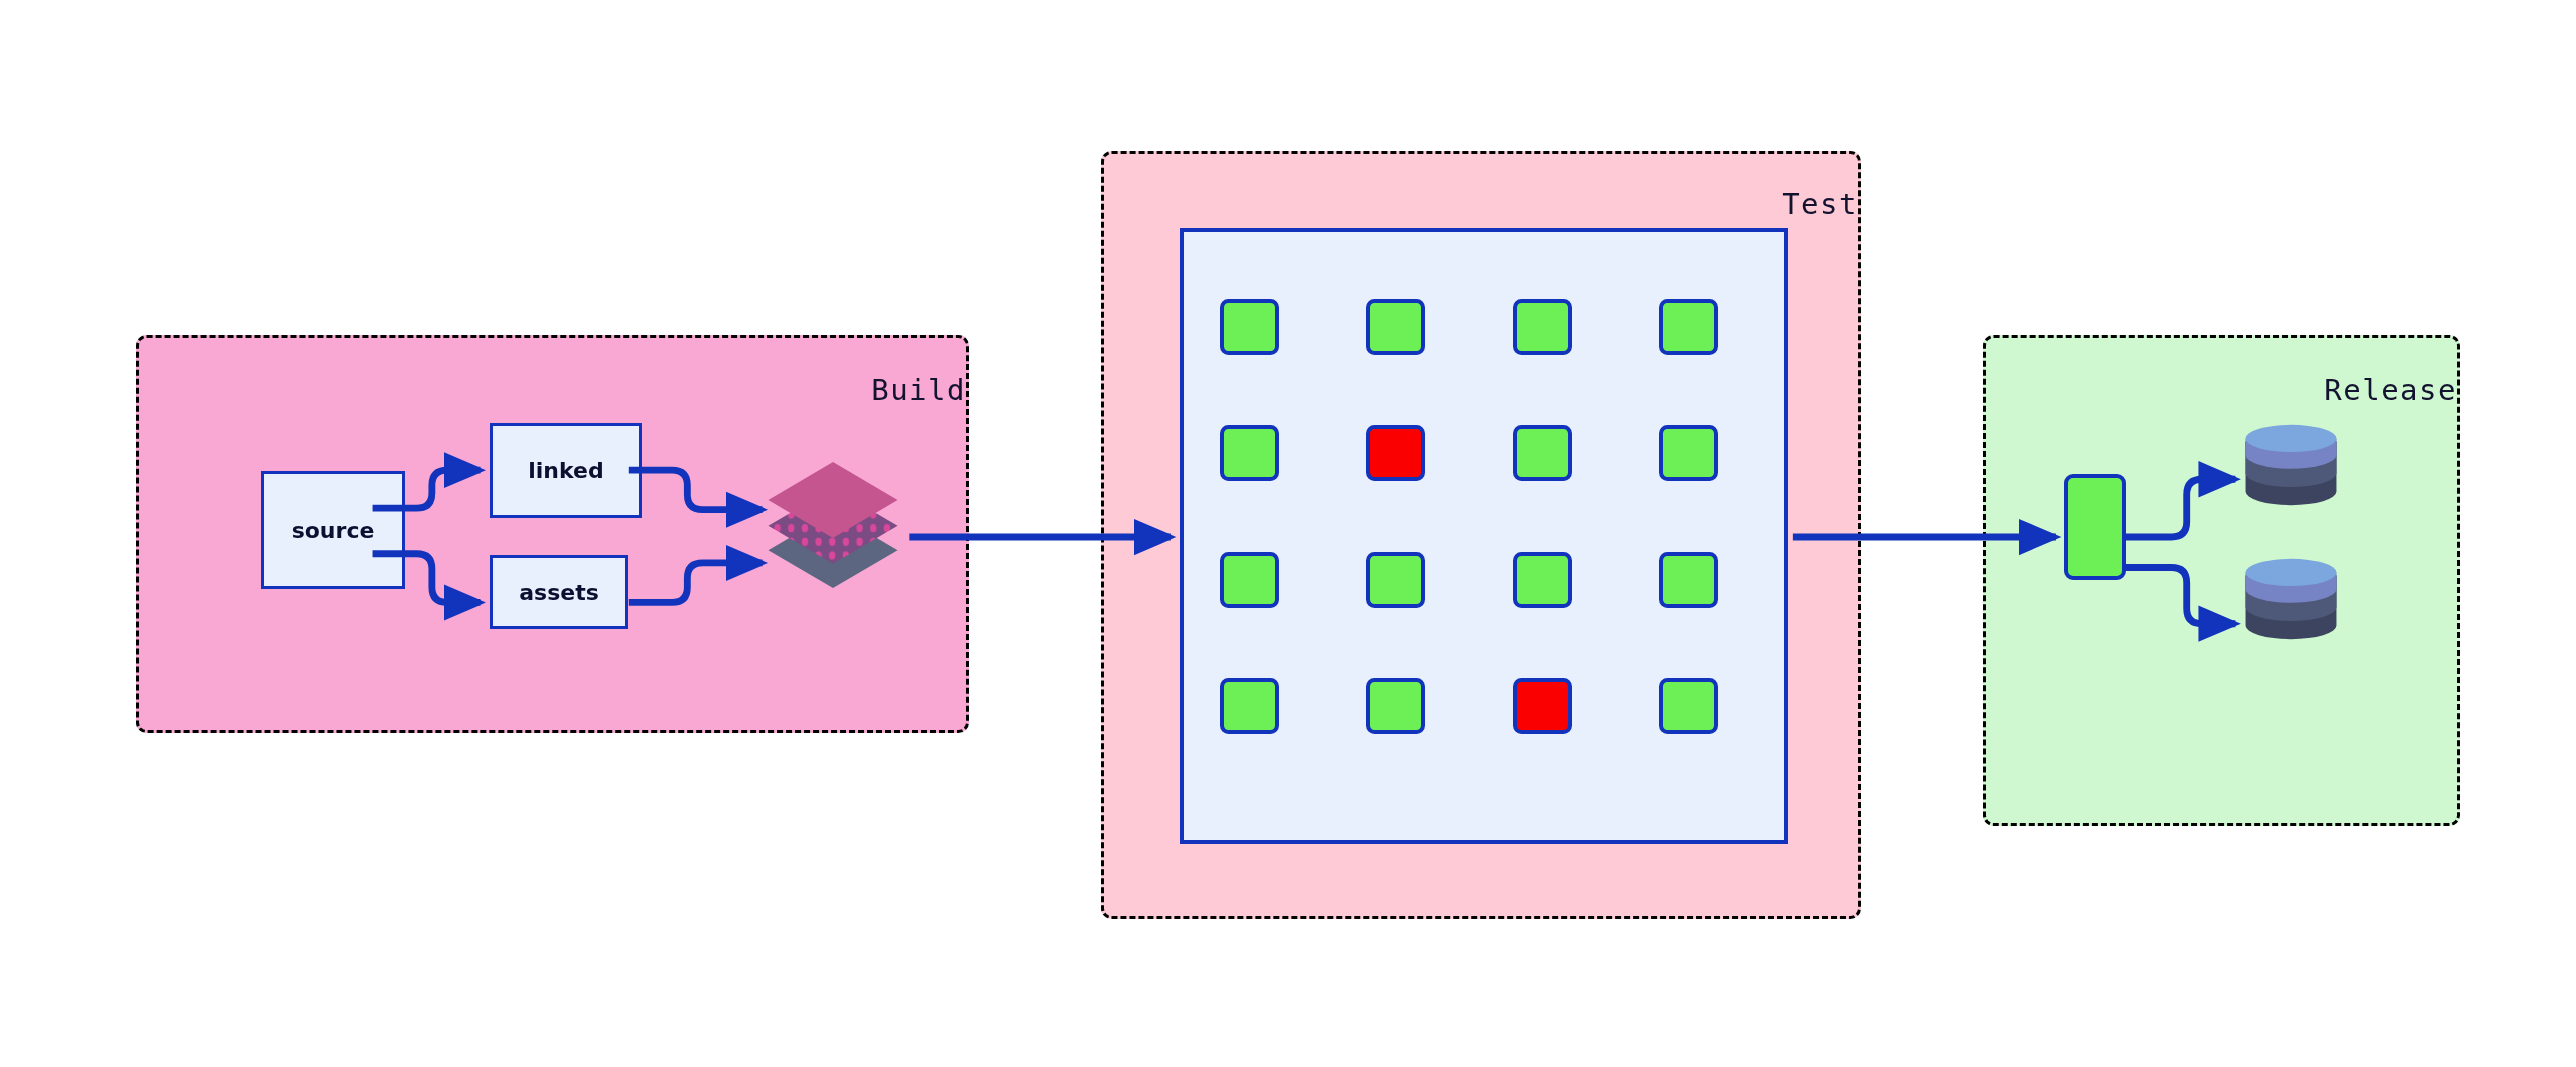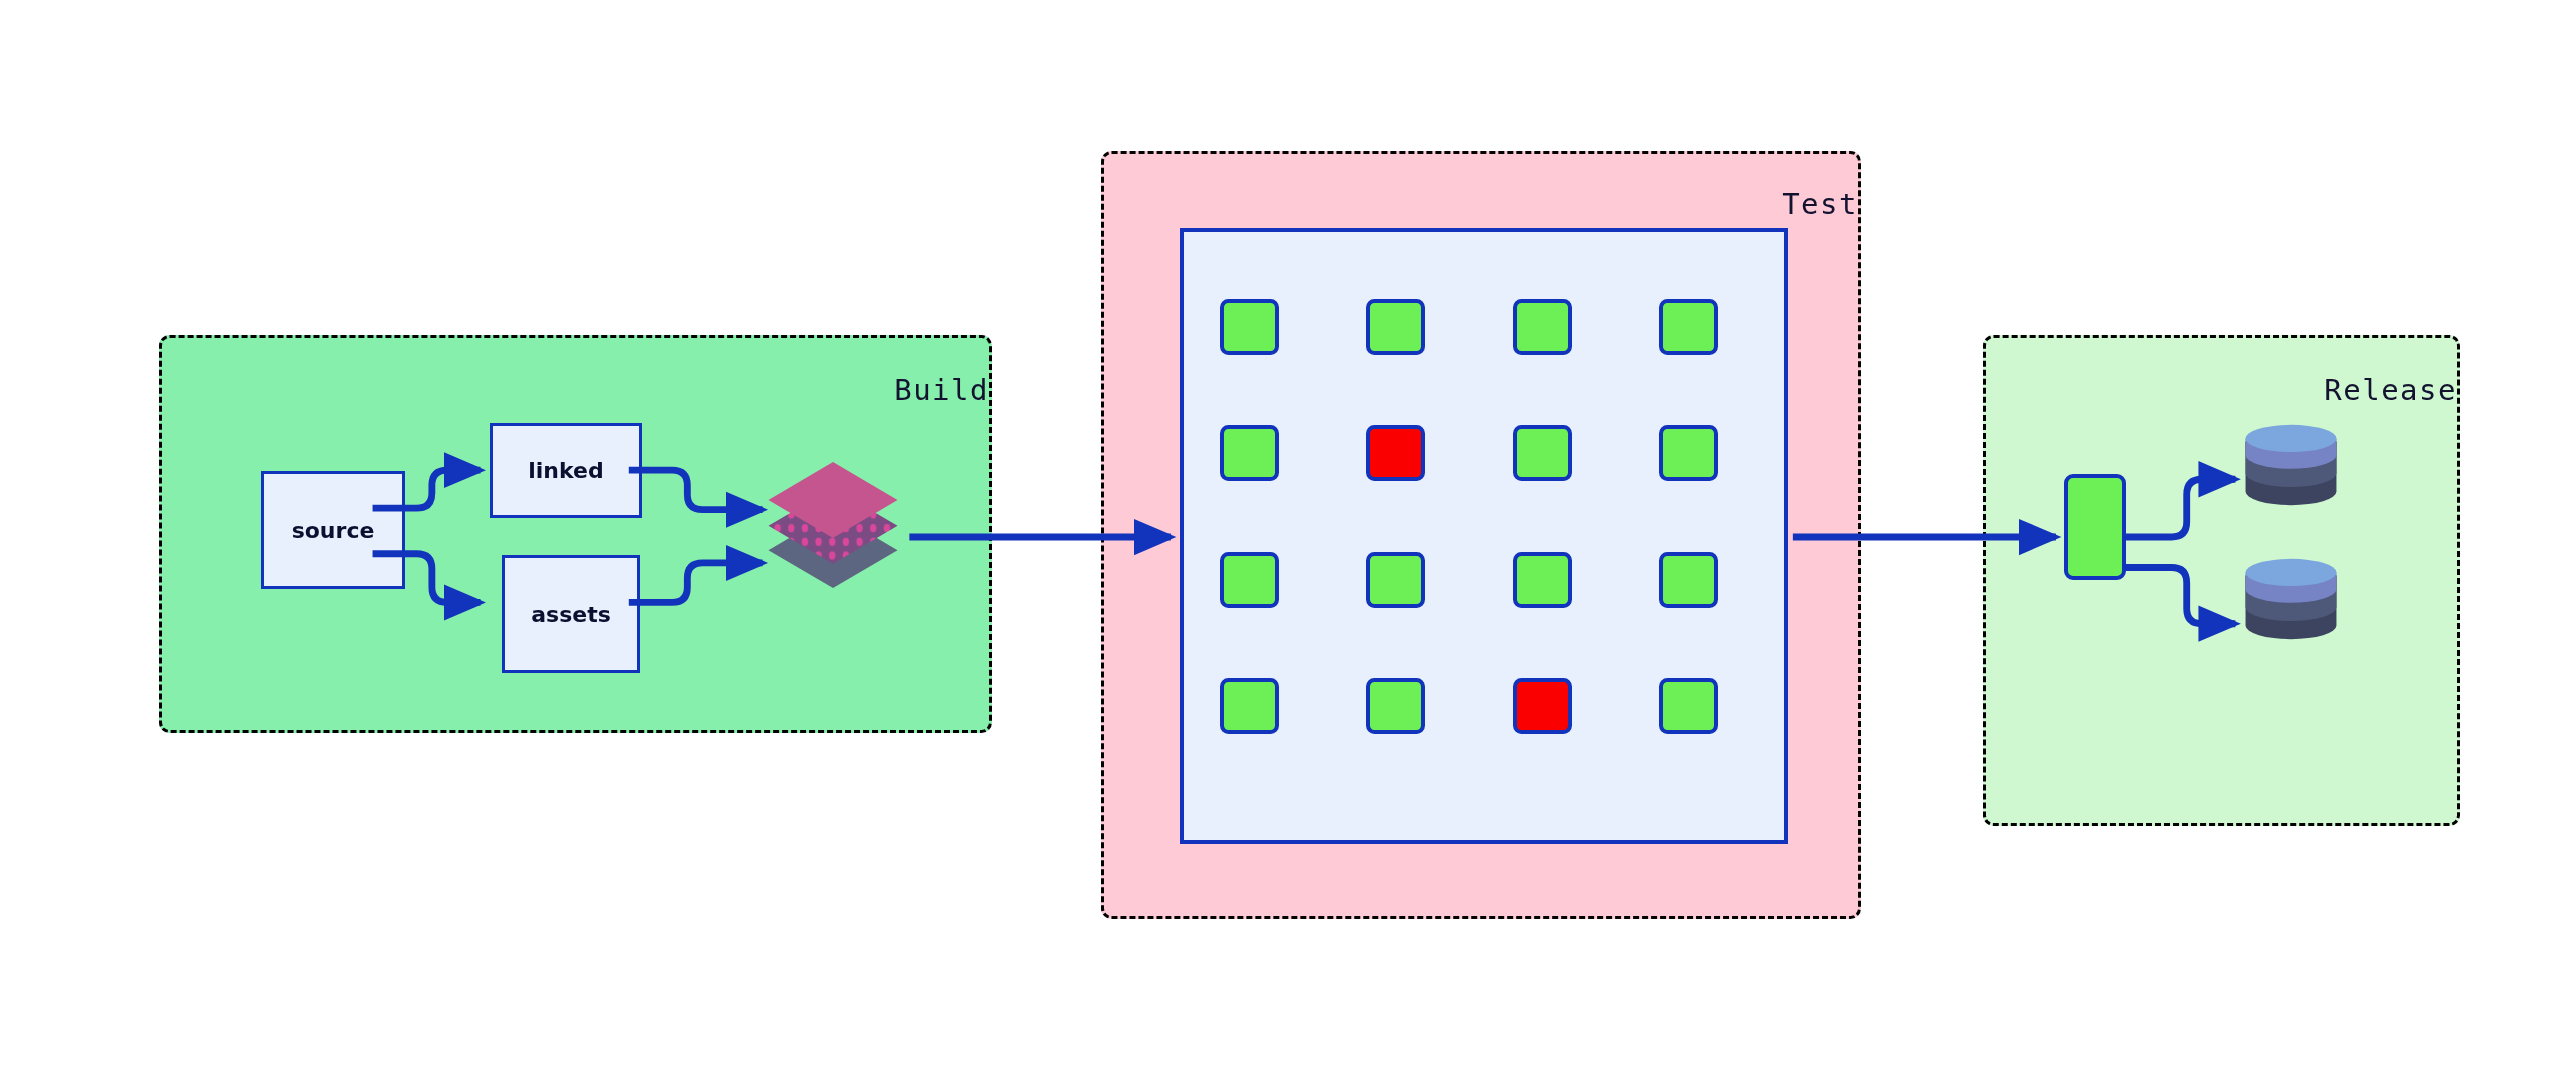--- a/index.html
+++ b/index.html
@@ -37,21 +37,21 @@
     text-align: right;
     font-family: "DejaVu Sans Mono", monospace;
     font-size: 29px;
     font-weight: 400;
     color: #131330;
     letter-spacing: 1.5px;
     line-height: 1;
     white-space: nowrap;
   }
 
-  #cluster-build   { left: 159px;  top: 335px;  width: 833px; height: 398px; background: #86efac; }
+  #cluster-build   { left: 136px;  top: 335px;  width: 833px; height: 398px; background: #f9a8d4; }
   #cluster-test    { left: 1101px; top: 151px;  width: 760px; height: 768px; background: #fdcad6; }
   #cluster-release { left: 1983px; top: 335px;  width: 477px;  height: 491px; background: #d0f8d0; }
 
   #title-build   { top: 38px; }
   #title-test    { top: 36px; }
   #title-release { top: 38px; }
 
   
   .node-box {
     position: absolute;
@@ -65,21 +65,21 @@
   .node-box-label {
     font-family: "DejaVu Sans", sans-serif;
     font-size: 22px;
     font-weight: bold;
     color: #0c1030;
     white-space: nowrap;
   }
 
   #node-source { left: 228px; top: 471px; width: 144px; height: 118px; margin-left: 33px; }
   #node-linked { left: 490px; top: 423px; width: 152px; height: 95px; }
-  #node-assets { left: 490px; top: 555px; width: 138px; height: 118px; margin-left: 12px; }
+  #node-assets { left: 490px; top: 555px; width: 138px; height: 74px; }
 
   
   #node-layers {
     position: absolute;
     left: 757px;
     top: 453px;
     width: 152px;
     height: 148px;
   }
   #node-layers svg { display: block; width: 100%; height: 100%; }

